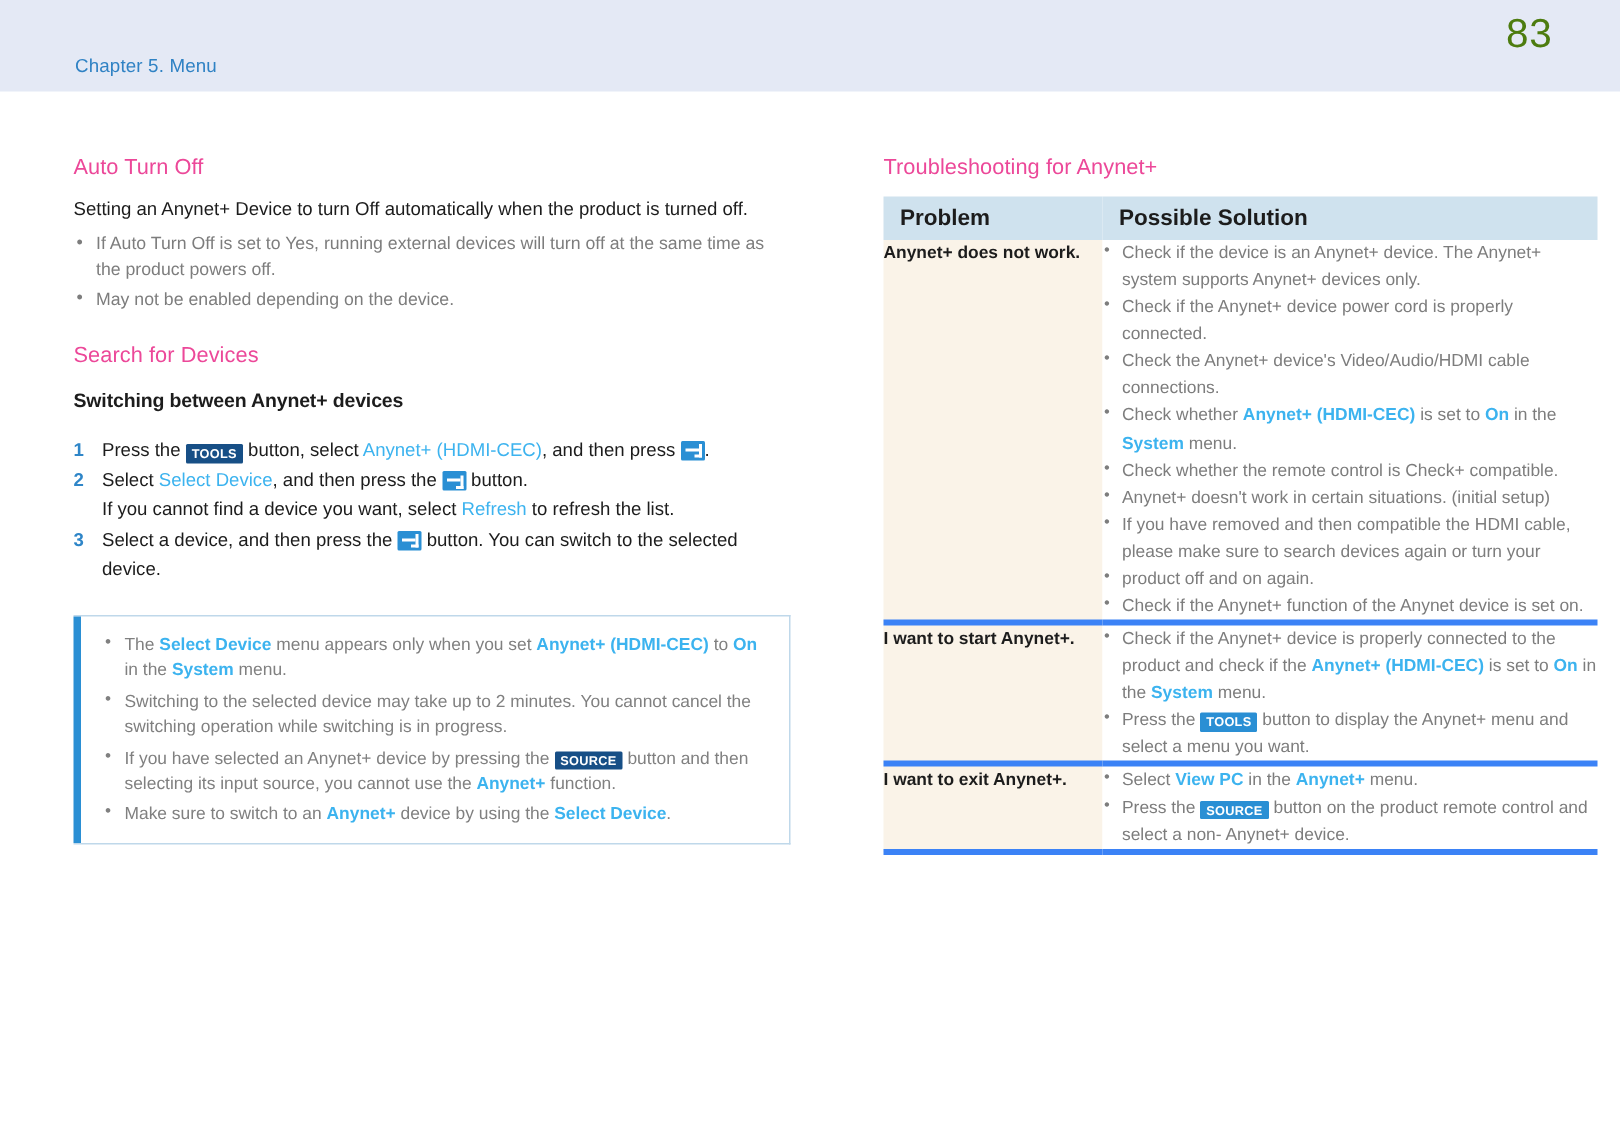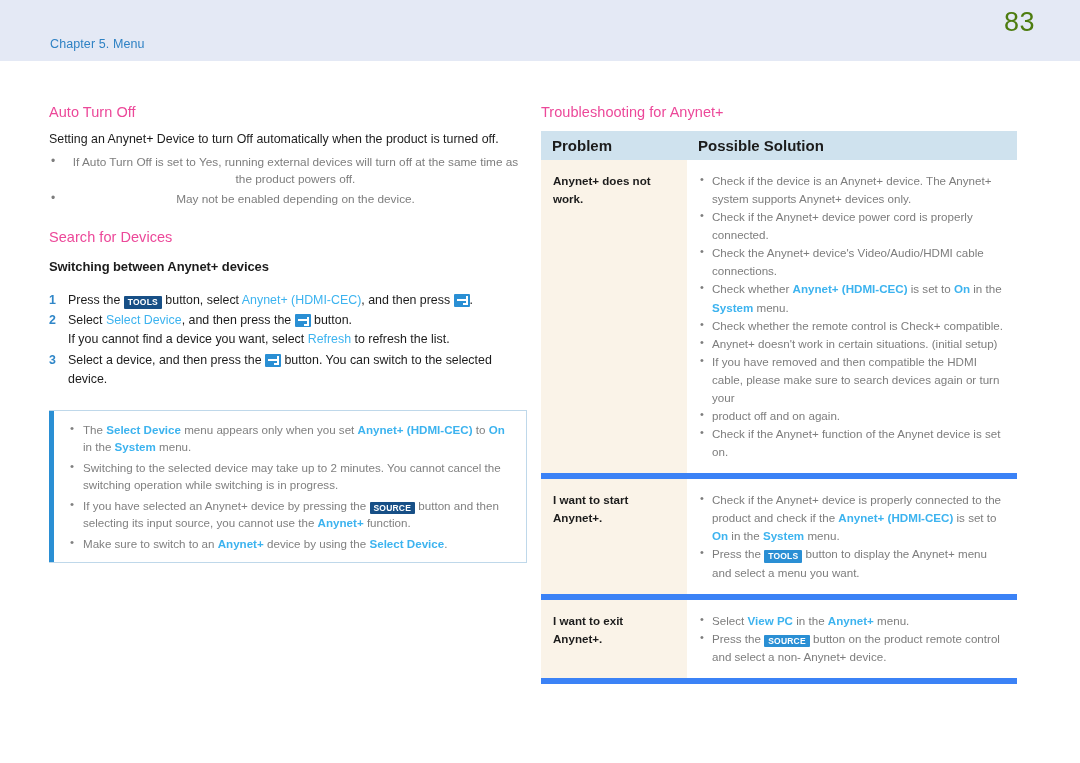--- a/index.html
+++ b/index.html
@@ -41,21 +41,21 @@
   }
 
   
   .col-left {
     position: absolute;
     left: 49px; top: 104px;
     width: 478px;
   }
   .col-right {
     position: absolute;
-    left: 541px; top: 104px;
+    left: 589px; top: 104px;
     width: 476px;
   }
 
   
   h2.sec-title {
     margin: 0 0 11px 0;
     font-size: 14.5px;
     font-weight: 400;
     color: #ec4899;
     letter-spacing: .05px;
@@ -72,21 +72,20 @@
     font-size: 12.4px;
     color: #1c1c1c;
     line-height: 1.45;
   }
 
   
   ul.gray-bullets {
     list-style: none;
     margin: 3px 0 0 0;
     padding: 0;
-    text-align: center;
   }
   ul.gray-bullets > li {
     position: relative;
     padding-left: 15px;
     margin-bottom: 2px;
     font-size: 11.8px;
     line-height: 1.47;
     color: #7d7d7d;
   }
   ul.gray-bullets > li::before {
@@ -214,22 +213,22 @@
     background: #cfe2ee;
     font-size: 15px;
     font-weight: 700;
     color: #1c1c1c;
     text-align: left;
     padding: 6px 10px 6px 11px;
     border: none;
   }
   table.tshoot td {
     vertical-align: top;
-    border-bottom: 6px solid #3b82f6;
-    padding: 12px;
+    border-bottom: 4px solid #3b82f6;
+    padding: 0;
   }
   td.prob {
     width: 146px;
     background: #faf3e8;
     font-size: 11.6px;
     font-weight: 700;
     color: #1c1c1c;
     line-height: 1.55;
     padding: 8px 8px 10px 11px;
   }

